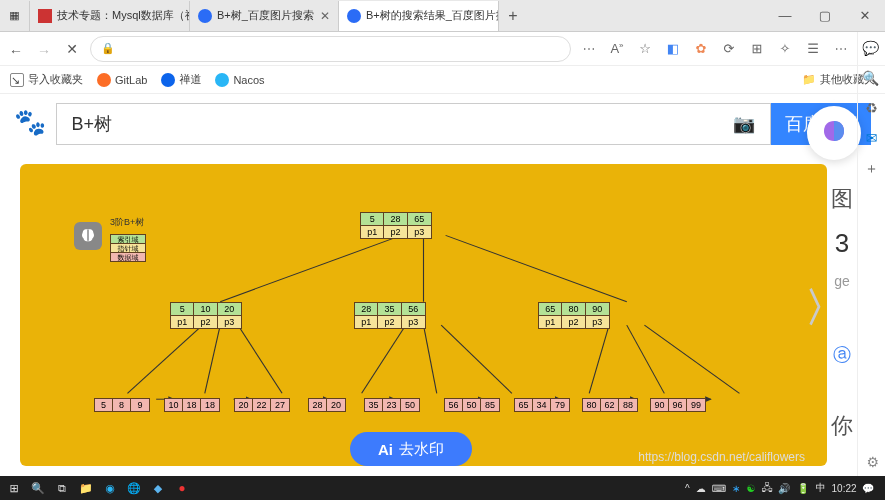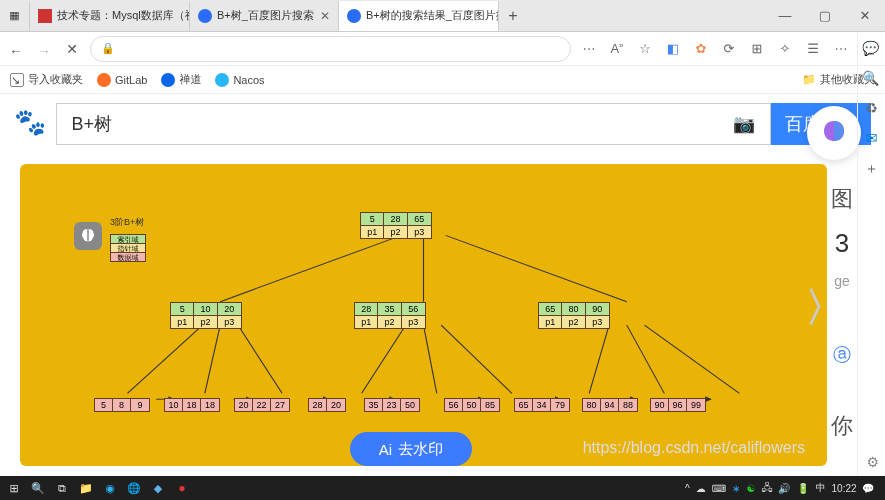--- a/index.html
+++ b/index.html
@@ -48,21 +48,21 @@
 .node .row:first-child{border-bottom:1px solid #604020}
 .leaf{position:absolute;display:flex;border:1px solid #604020;background:#f2b7b0}
 .leaf .lc{width:18px;height:12px;font-size:9px;line-height:12px;text-align:center;border-right:1px solid #604020}
 .leaf .lc:last-child{border-right:none}
 .legend{position:absolute;top:52px;left:48px}
 .legend .ttl{font-size:9px;color:#333;margin-bottom:6px;margin-left:42px}
 .legend .brain{width:28px;height:28px;background:#888;border-radius:6px;display:inline-flex;align-items:center;justify-content:center;position:absolute;left:6px;top:6px}
 .legend .lrow{display:flex;width:36px;height:10px;margin-left:42px;border:1px solid #604020;margin-top:-1px}
 .legend .lrow span{flex:1;font-size:7px;line-height:9px;text-align:center}
 .watermark-btn{position:absolute;left:350px;bottom:34px;width:122px;height:34px;border-radius:17px;background:#3d7bfd;color:#fff;display:flex;align-items:center;justify-content:center;font-size:15px;gap:6px}
-.wm-src{position:absolute;right:80px;bottom:43px;font-size:16px;color:#ddd}
+.wm-src{position:absolute;right:80px;bottom:36px;font-size:12px;color:#ddd}
 .taskbar{position:absolute;bottom:0;left:0;right:0;height:24px;background:#1f1f1f;display:flex;align-items:center;padding:0 4px;gap:4px}
 .taskbar .ti{width:20px;height:20px;display:flex;align-items:center;justify-content:center;color:#ddd;font-size:11px}
 .taskbar .tray{margin-left:auto;display:flex;align-items:center;gap:6px;color:#ddd;font-size:10px;padding-right:6px}
 .sidebar{position:absolute;right:0;top:32px;bottom:24px;width:28px;border-left:1px solid #eee;display:flex;flex-direction:column;align-items:center;gap:14px;padding-top:8px;color:#666;font-size:14px}
 .gear{position:absolute;right:6px;bottom:30px;color:#888;font-size:14px}
 </style>
 </head>
 <body>
 
 <div class="titlebar">
@@ -295,21 +295,21 @@
             <div class="lc">50</div>
             <div class="lc">85</div>
           </div>
           <div class="leaf" style="left: 444px; top: 186px;">
             <div class="lc">65</div>
             <div class="lc">34</div>
             <div class="lc">79</div>
           </div>
           <div class="leaf" style="left: 512px; top: 186px;">
             <div class="lc">80</div>
-            <div class="lc">94</div>
+            <div class="lc">62</div>
             <div class="lc">88</div>
           </div>
           <div class="leaf" style="left: 580px; top: 186px;">
             <div class="lc">90</div>
             <div class="lc">96</div>
             <div class="lc">99</div>
           </div>
         </div>
     </div>
 
@@ -319,21 +319,21 @@
     <span style="font-size:26px;color:#333">3</span>
     <span style="font-size:14px;color:#999">ge</span>
     <span style="margin-top:40px;color:#4285f4;font-size:18px">ⓐ</span>
     <span style="margin-top:30px">你</span>
   </div>
 </div>
 
 <div class="nextarr">〉</div>
 
 <div class="watermark-btn">
-  <span style="font-weight:normal">Ai</span>
+  <span style="font-weight:bold">Ai</span>
   <span>去水印</span>
 </div>
 <div class="wm-src">https://blog.csdn.net/califlowers</div>
 <span class="gear">⚙</span>
 
 <div class="taskbar">
   <span class="ti">⊞</span>
   <span class="ti">🔍</span>
   <span class="ti">⧉</span>
   <span class="ti" style="color:#f5b400">📁</span>

